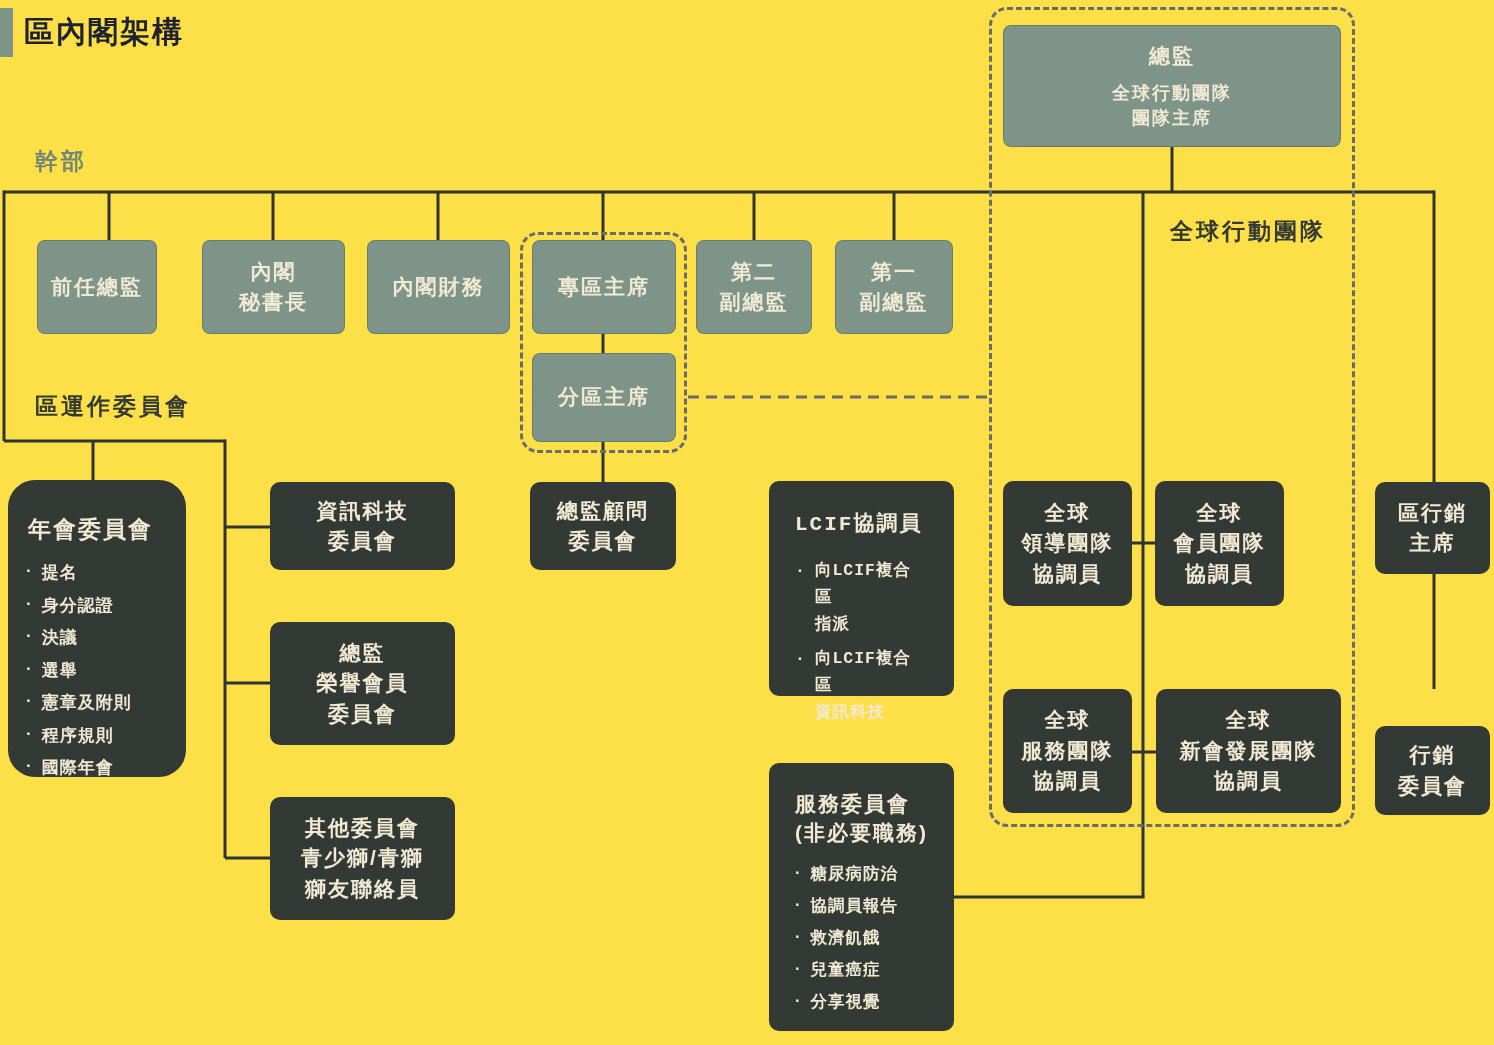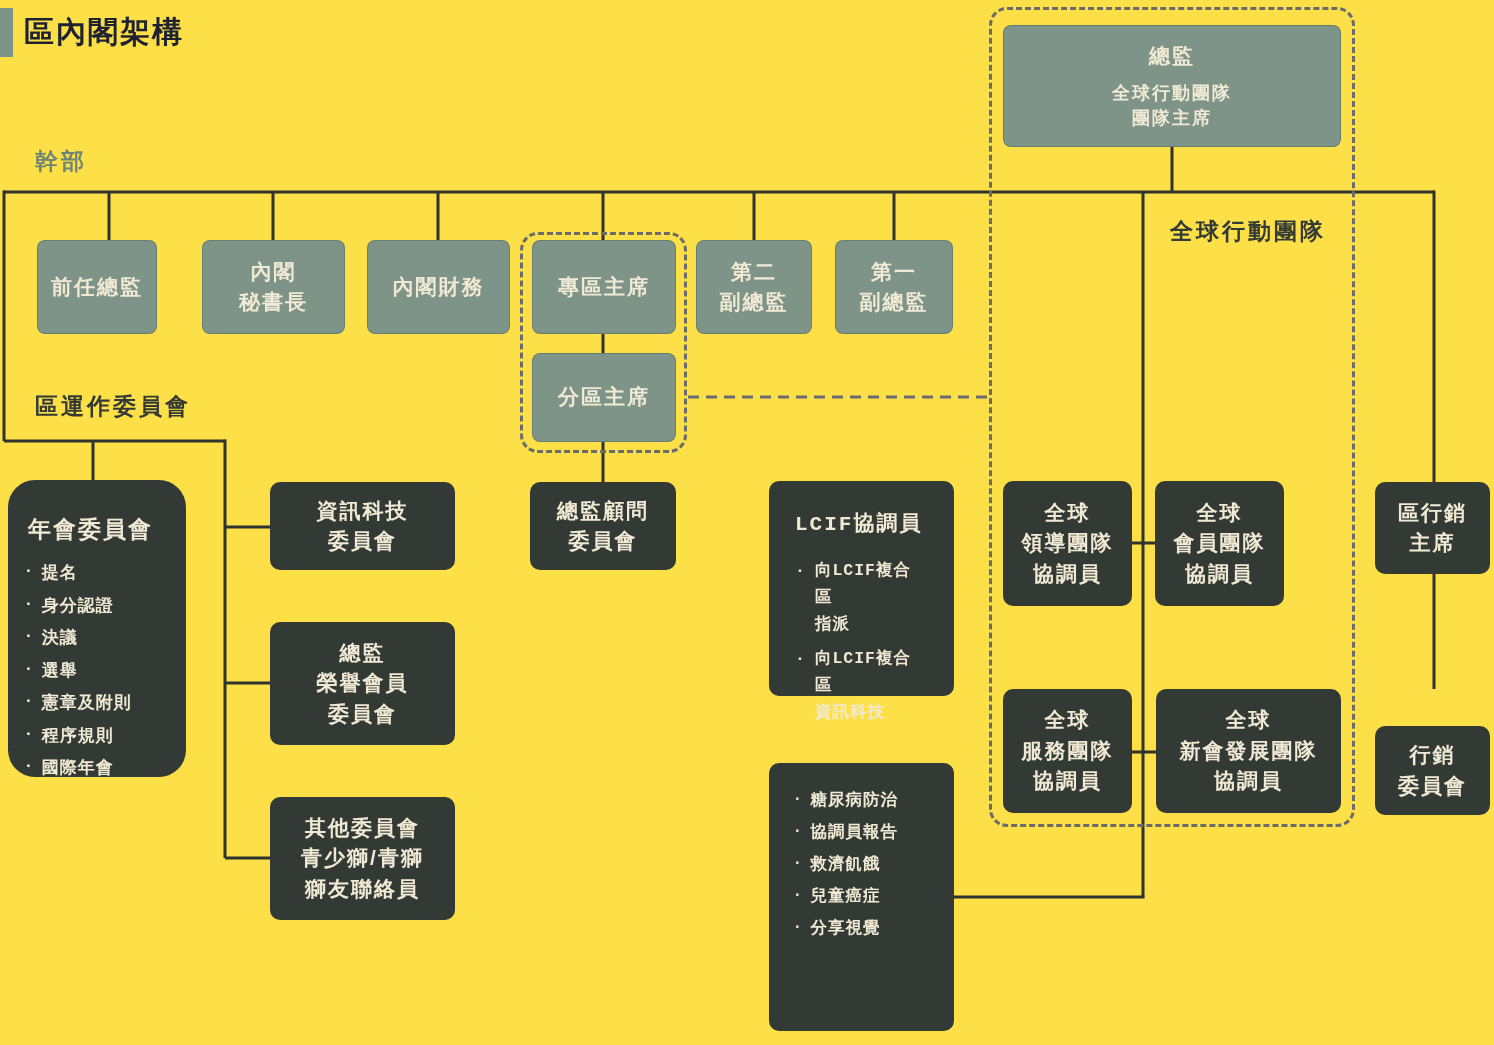--- a/index.html
+++ b/index.html
@@ -167,20 +167,22 @@
     <div class="box-title">LCIF協調員</div>
     <div class="bullets">
         <div class="bullet">向LCIF複合區
 指派</div>
         <div class="bullet">向LCIF複合區
 資訊科技</div>
       </div>
   </div>
 
   <div class="box darkbox listbox b-service" style="left:769px;top:763px;width:185px;height:268px;">
+    <div class="box-title">服務委員會
+(非必要職務)</div>
     <div class="bullets">
         <div class="bullet">糖尿病防治</div>
         <div class="bullet">協調員報告</div>
         <div class="bullet">救濟飢餓</div>
         <div class="bullet">兒童癌症</div>
         <div class="bullet">分享視覺</div>
       </div>
   </div>
 
   <div class="box darkbox" style="left:1003px;top:481px;width:129px;height:125px;">

